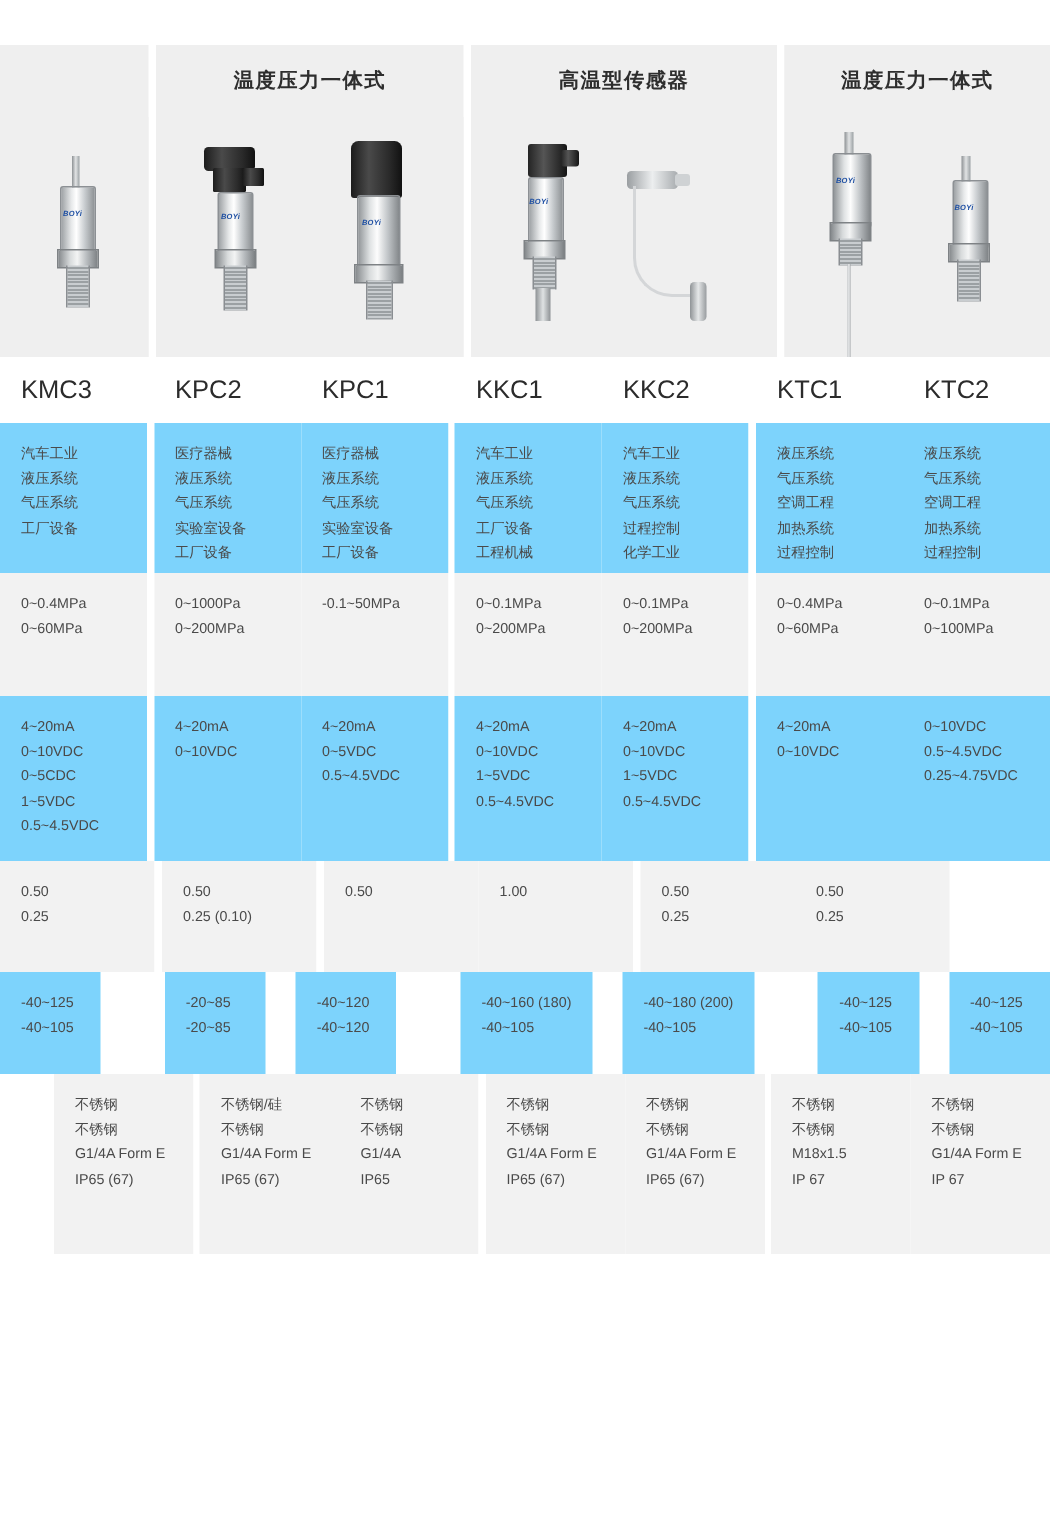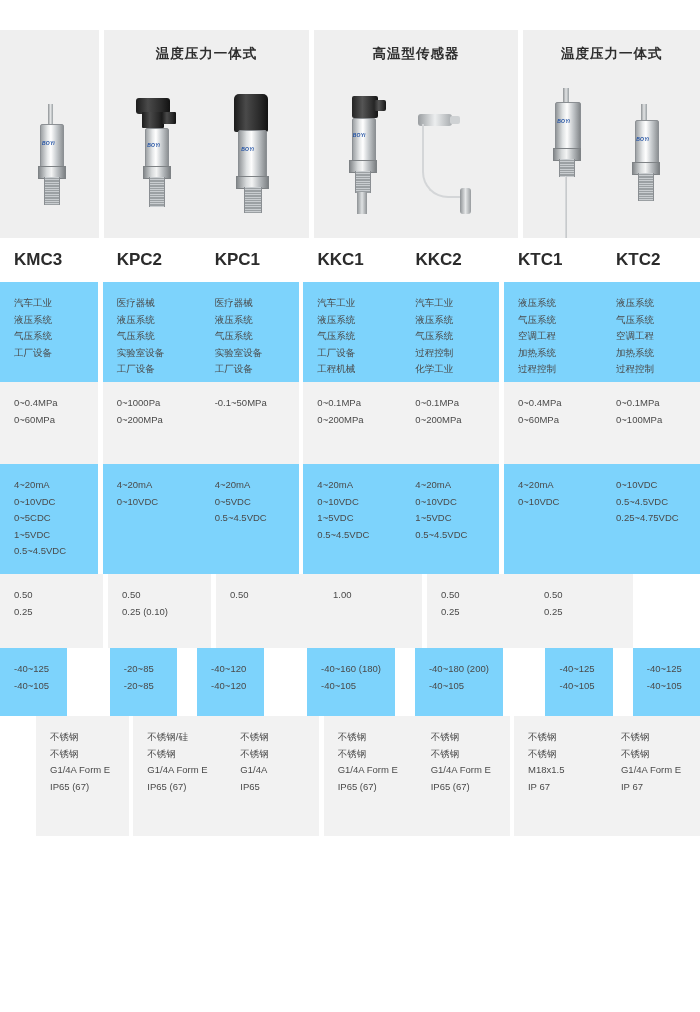--- a/index.html
+++ b/index.html
@@ -131,21 +131,21 @@
   
   .model-row {
     display: flex;
     width: 700px;
     height: 44px;
     align-items: center;
     background: #ffffff;
   }
   .model-cell {
     font-size: 17px;
-    font-weight: bold;
+    font-weight: normal;
     color: #2b2b2b;
     padding-left: 14px;
     box-sizing: border-box;
     height: 44px;
     display: flex;
     align-items: center;
   }
   .m-w { width: 103px; }
   .m-gap { width: 5px; height: 44px; background:#ffffff; }
 

